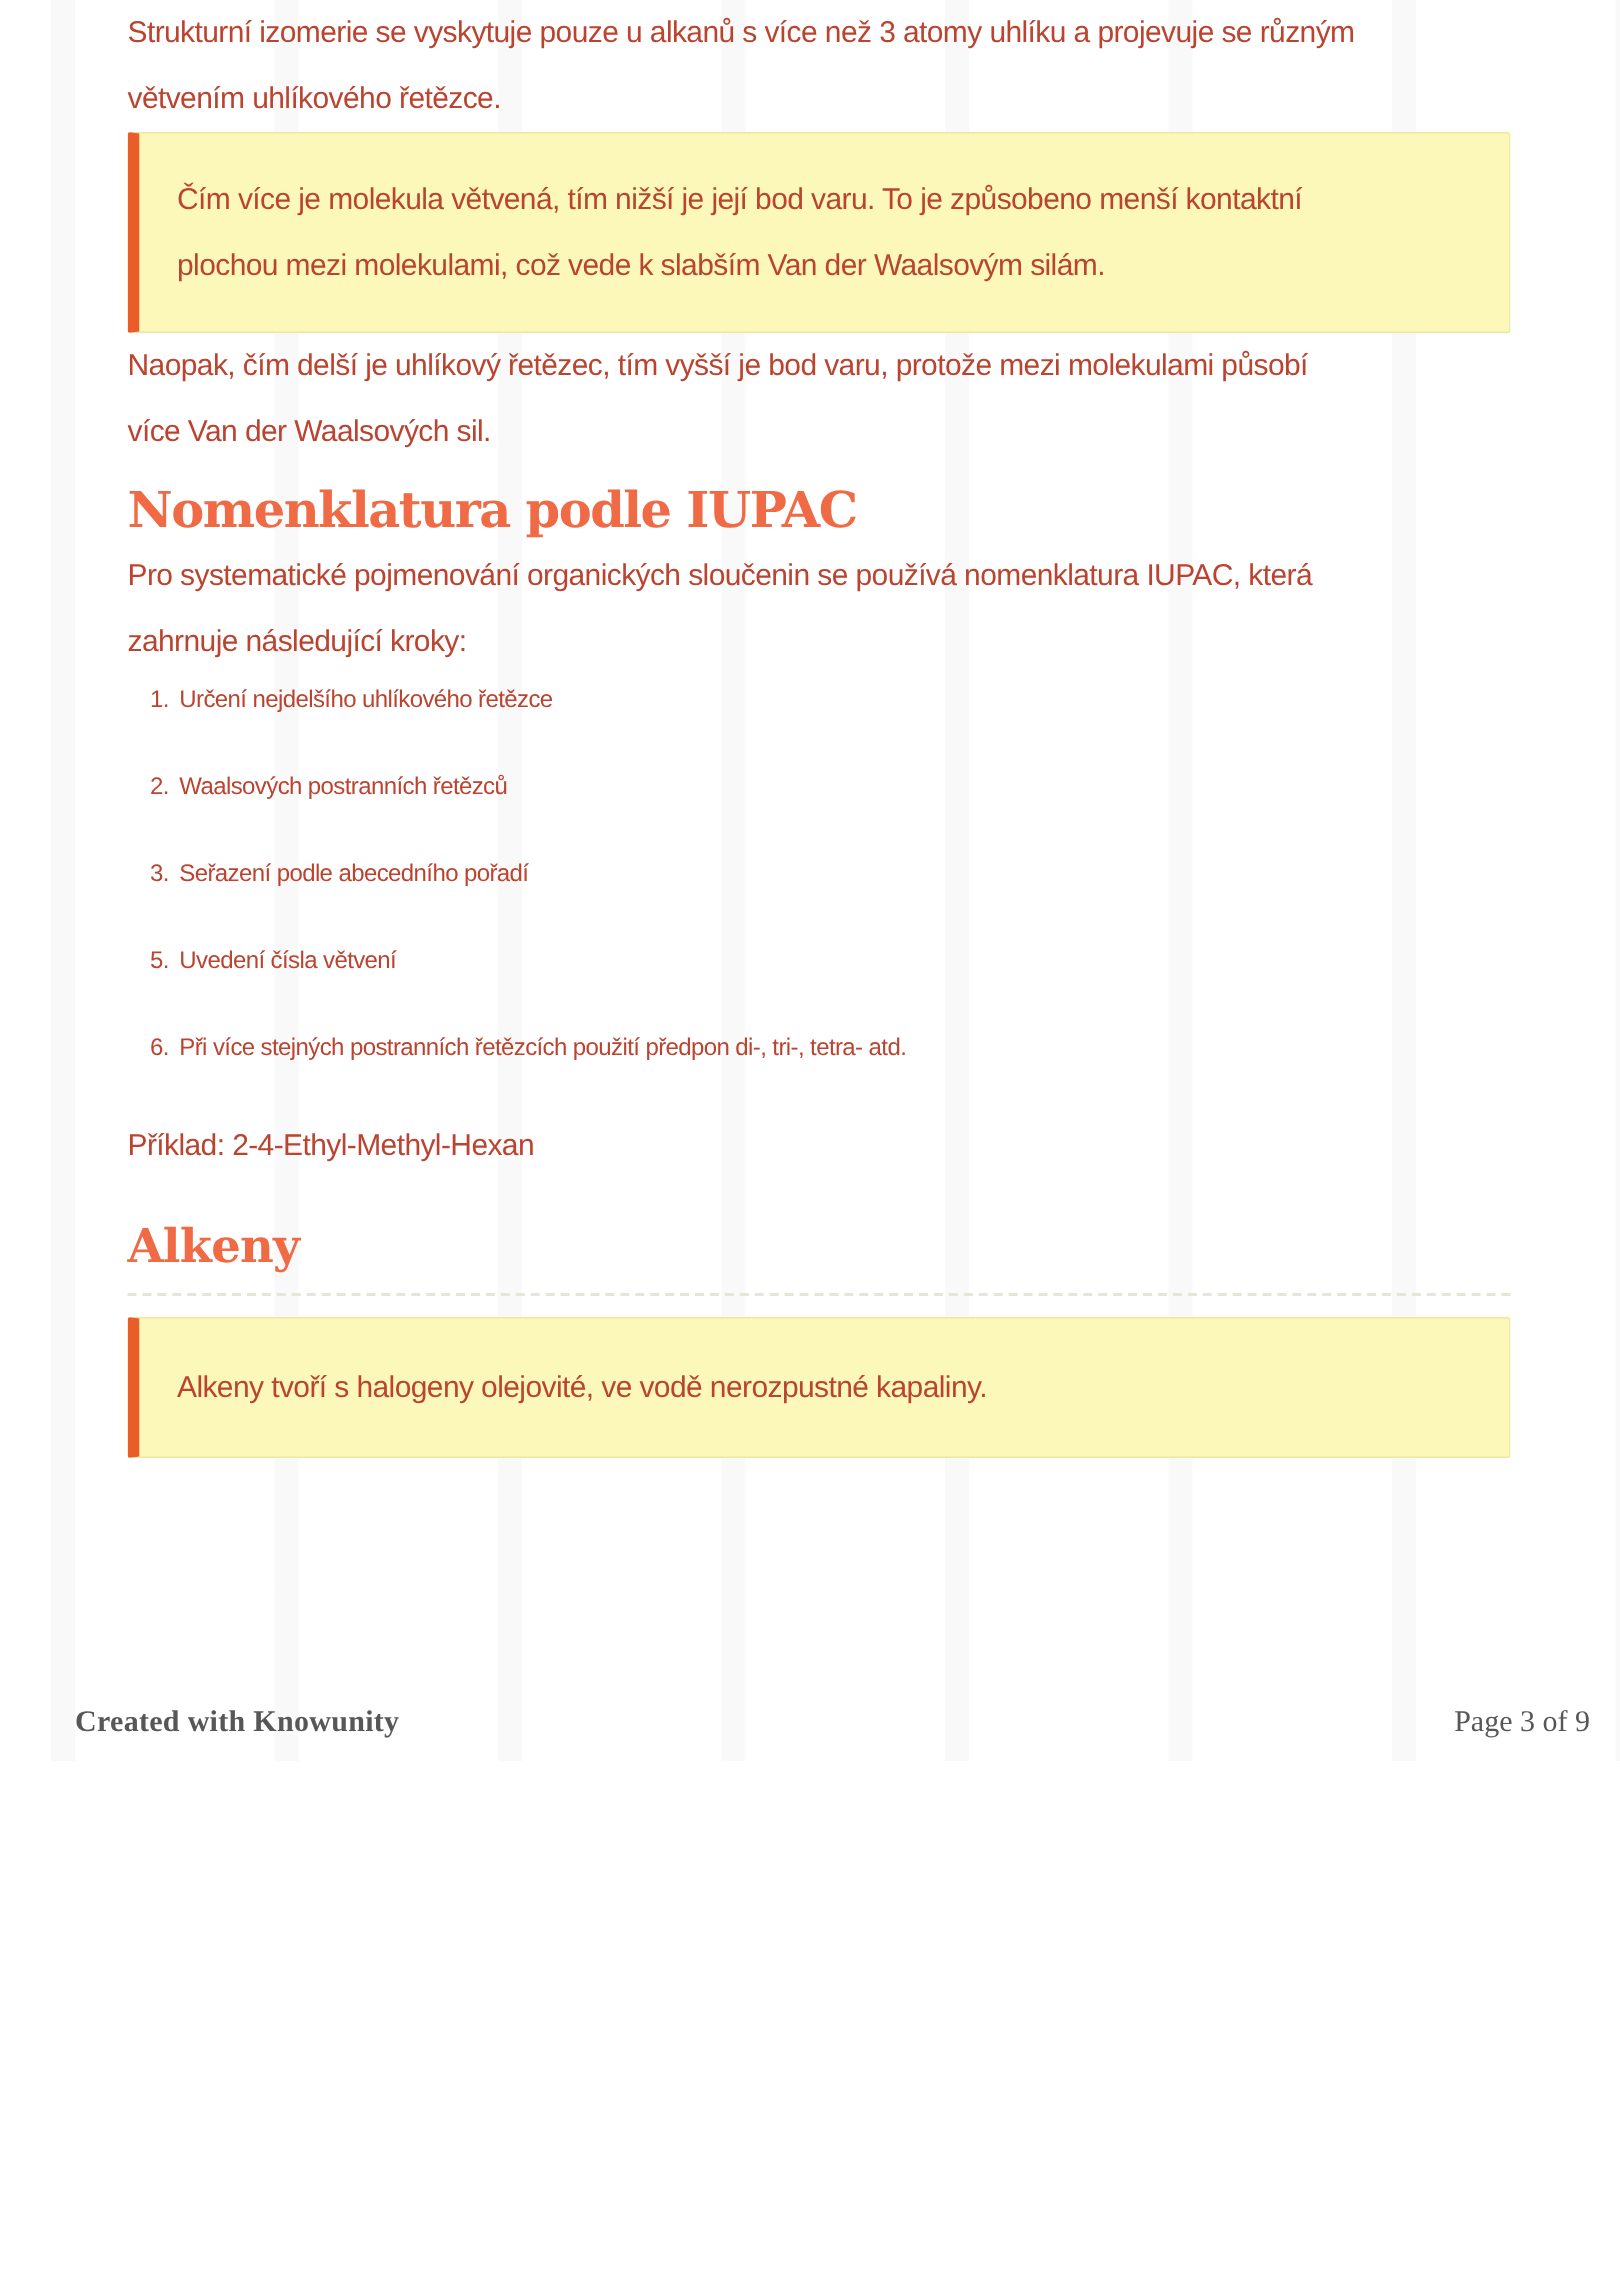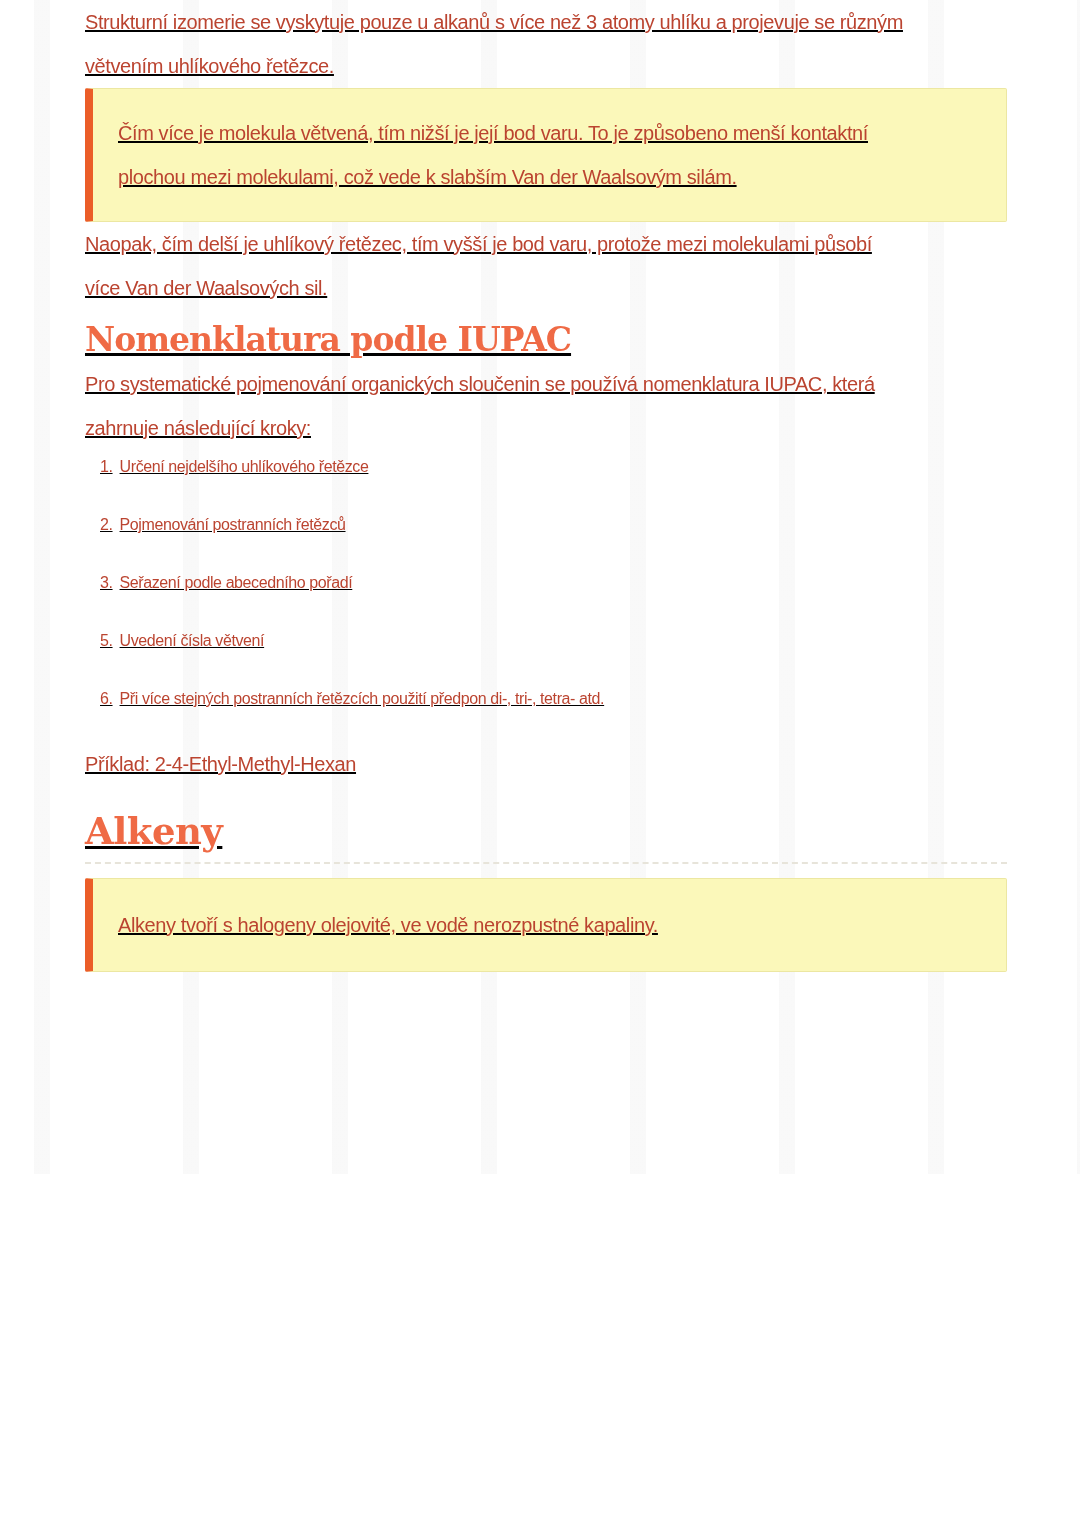--- a/index.html
+++ b/index.html
@@ -7,21 +7,20 @@
     position: relative;
     width: 1080px;
     height: 1174px;
     background: #ffffff;
     overflow: hidden;
     font-family: "Liberation Sans", sans-serif;
     
     background-image: linear-gradient(90deg, rgba(80,80,80,0.035) 0, rgba(80,80,80,0.035) 16px, transparent 16px);
     background-size: 149px 58px;
     background-position: 34px 14px;
-    text-decoration: underline;
   }
   .content {
     width: 922px;
     margin-left: 85px;
   }
   p.body {
     margin: 0;
     font-size: 20px;
     line-height: 44px;
     letter-spacing: -0.4px;
@@ -61,21 +60,21 @@
     color: var(--body_text, #bb4430);
     margin-bottom: 28px;
     white-space: nowrap;
   }
   ol.steps li .num { margin-right: 7px; }
   .mt-p4      { margin-top: 26px; }
   h1.title {
     margin: 20px 0 0 0;
     font-family: "DejaVu Serif", serif;
     font-weight: 700;
-    font-size: 37px;
+    font-size: 31px;
     line-height: 50px;
     letter-spacing: -0.5px;
     color: var(--heading, #ef6a45);
   }
   hr.divider {
     margin: 6px 0 0 0;
     border: none;
     border-top: 2px dashed #e7e4da;
     height: 0;
   }
@@ -122,21 +121,21 @@
 
     <h2 class="section">Nomenklatura podle IUPAC</h2>
 
     <p class="body mt-p3">
       <span class="line">Pro systematické pojmenování organických sloučenin se používá nomenklatura IUPAC, která</span>
       <span class="line">zahrnuje následující kroky:</span>
     </p>
 
     <ol class="steps">
       <li><span class="num">1.</span><span>Určení nejdelšího uhlíkového řetězce</span></li>
-      <li><span class="num">2.</span><span>Pojmenování postranních řetězců</span></li>
+      <li><span class="num">2.</span><span>Waalsových postranních řetězců</span></li>
       <li><span class="num">3.</span><span>Seřazení podle abecedního pořadí</span></li>
       <li><span class="num">5.</span><span>Uvedení čísla větvení</span></li>
       <li><span class="num">6.</span><span>Při více stejných postranních řetězcích použití předpon di-, tri-, tetra- atd.</span></li>
     </ol>
 
     <p class="body mt-p4">
       <span class="line">Příklad: 2-4-Ethyl-Methyl-Hexan</span>
     </p>
 
     <h1 class="title">Alkeny</h1>
@@ -145,13 +144,17 @@
 
 
     <aside class="callout mt-callout2">
       <p class="body">
         <span class="line">Alkeny tvoří s halogeny olejovité, ve vodě nerozpustné kapaliny.</span>
       </p>
     </aside>
 
   </div>
 
+  <footer>
+    <span class="credit">Created with Knowunity</span>
+    <span class="pageno">Page 3 of 9</span>
+  </footer>
 </div>
 
 </body></html>

